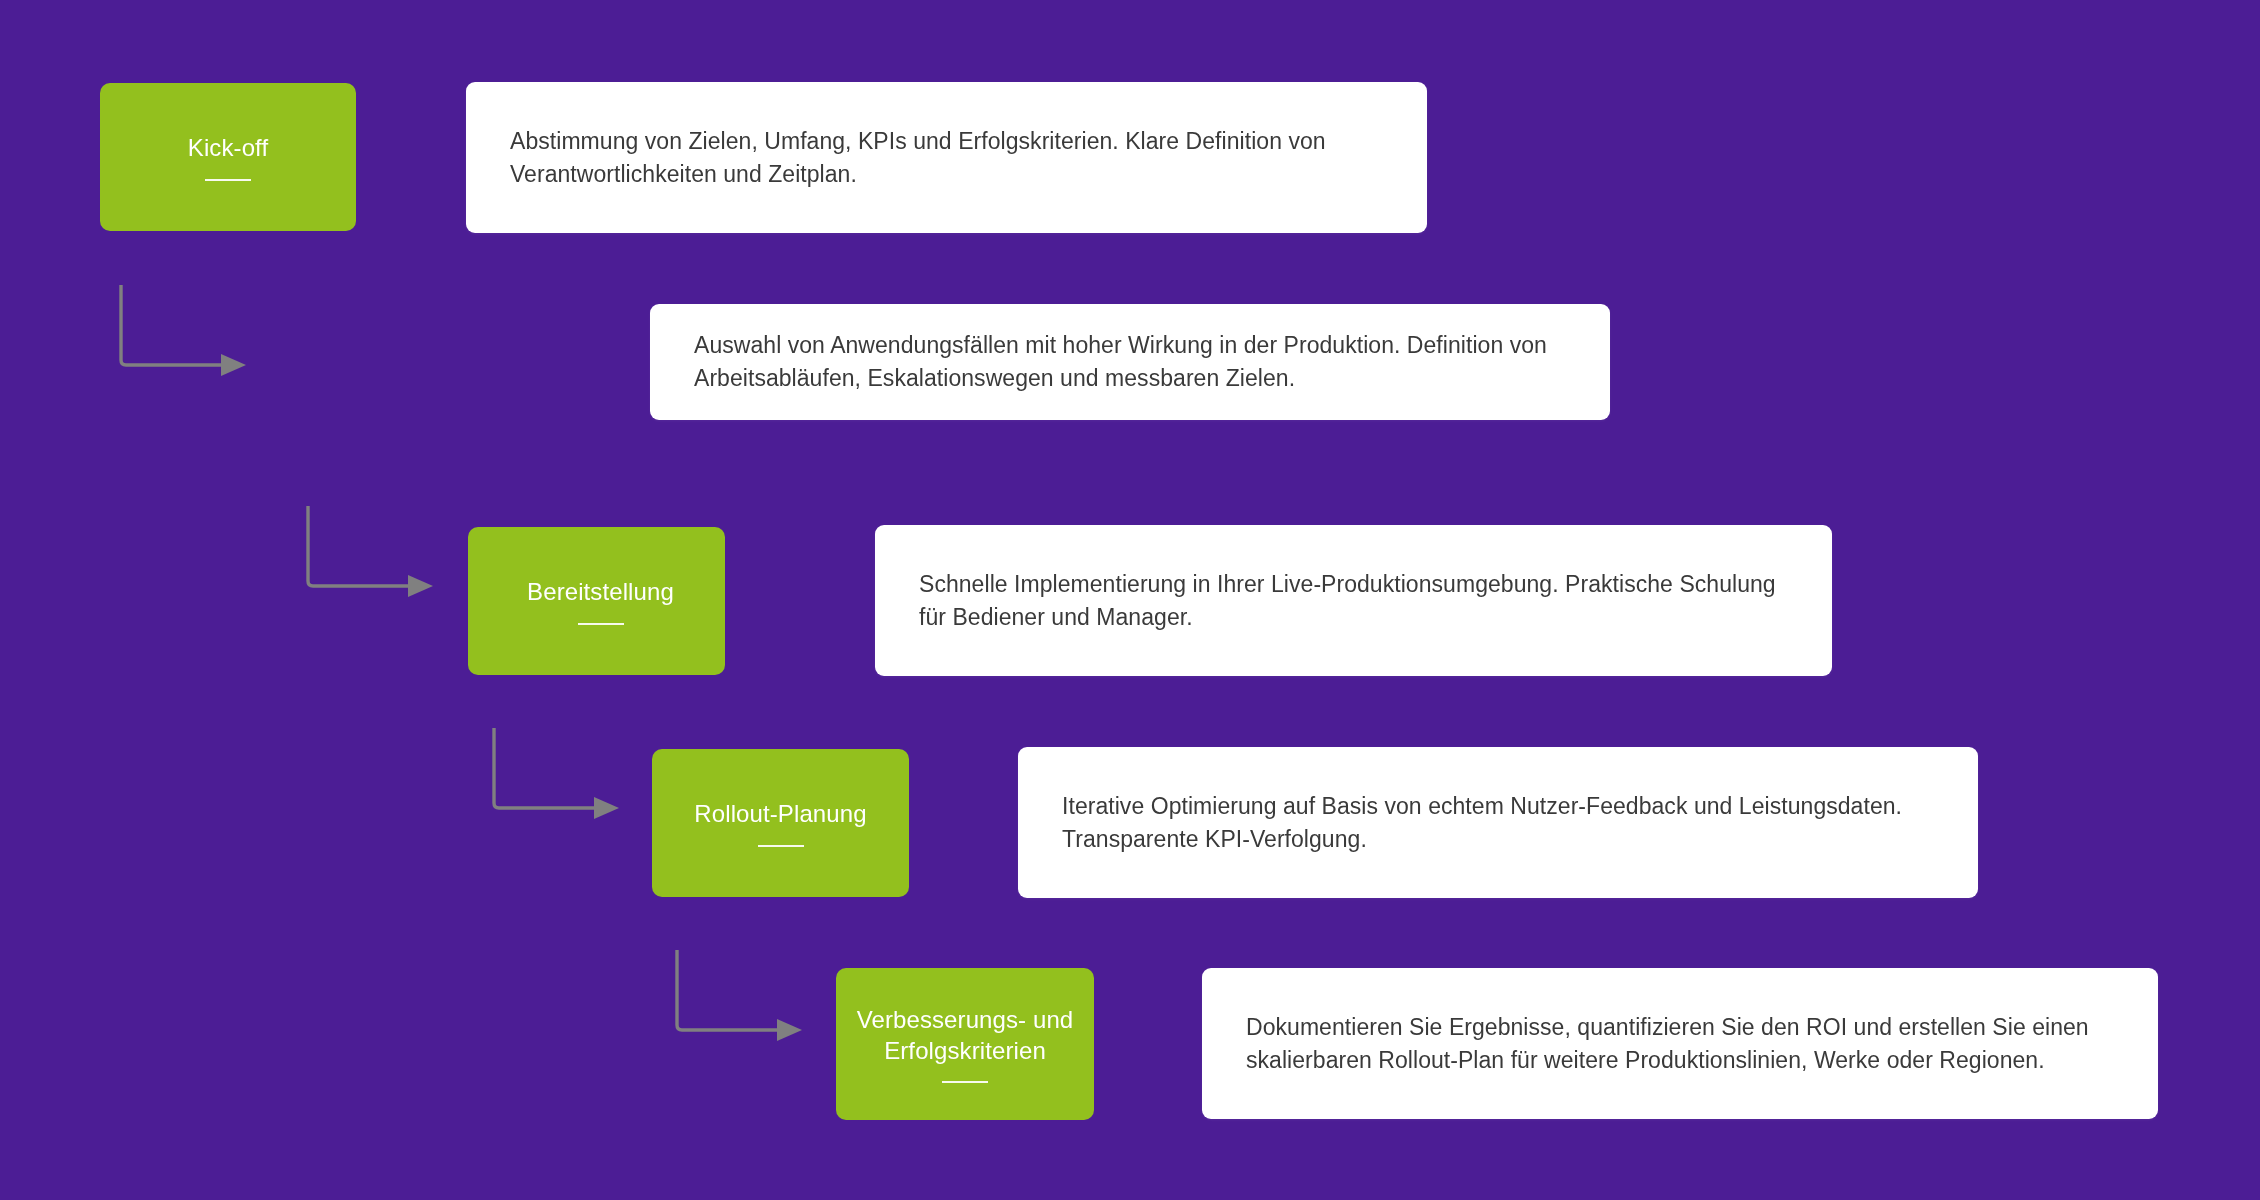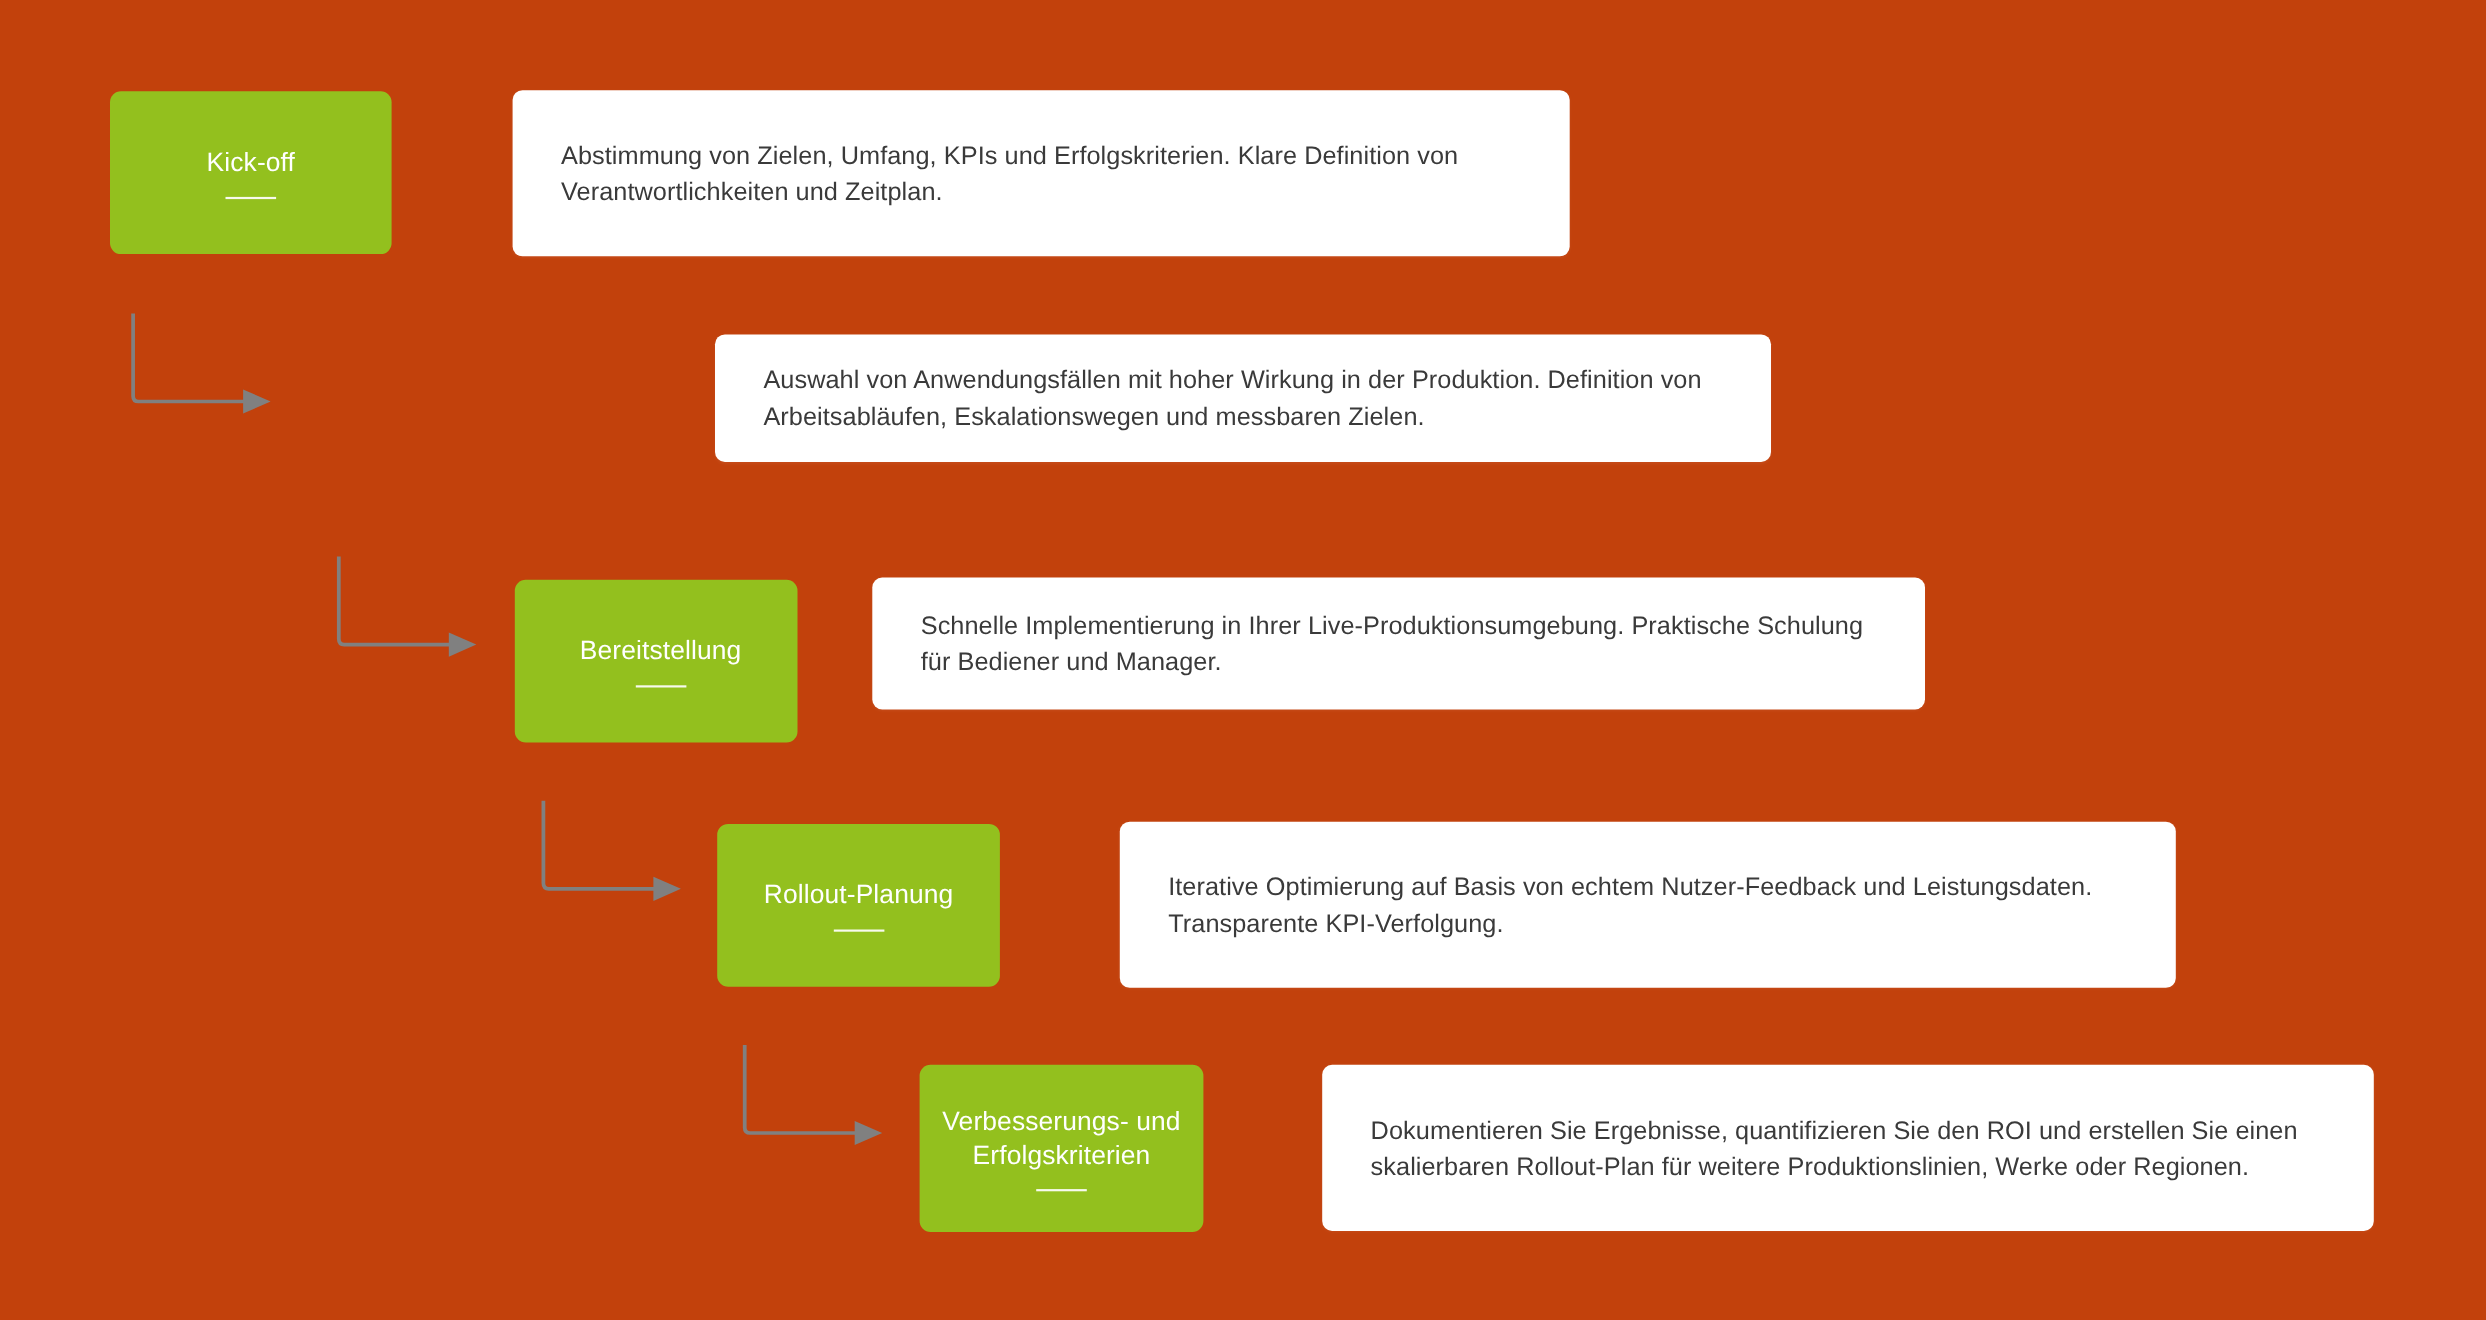--- a/index.html
+++ b/index.html
@@ -14,21 +14,21 @@
 
   body {
     font-family: "Liberation Sans", sans-serif;
     -webkit-font-smoothing: antialiased;
   }
 
   .stage {
     position: relative;
     width: 2260px;
     height: 1200px;
-    background: #c2410c;
+    background: #4c1d95;
   }
 
   
   .connector {
     position: absolute;
     pointer-events: none;
   }
   .connector svg { display: block; overflow: visible; }
 
   
@@ -107,21 +107,21 @@
       <path d="M3,2 L3,77 Q3,82 8,82 L105,82" fill="none" stroke="#808080" stroke-width="3.4" stroke-linecap="butt"></path>
       <polygon points="103,71 128,82 103,93" fill="#808080"></polygon>
     </svg>
   </div>
 
   <div class="phase-box" style="left:468px; top:527px; width:257px; height:148px;padding-left:24px;">
     <div class="phase-title">Bereitstellung</div>
     <div class="phase-rule"></div>
   </div>
 
-  <div class="desc-card" style="left:793px; top:525px; width:957px; height:120px;">
+  <div class="desc-card" style="left:875px; top:525px; width:957px; height:151px;">
     <div class="desc-text">Schnelle Implementierung in Ihrer Live-Produktionsumgebung. Praktische Schulung für Bediener und Manager.</div>
   </div>
 
   <div class="connector" style="left:491px; top:726px; width:130px; height:90px;">
     <svg width="130" height="90" viewBox="0 0 130 90">
       <path d="M3,2 L3,77 Q3,82 8,82 L105,82" fill="none" stroke="#808080" stroke-width="3.4" stroke-linecap="butt"></path>
       <polygon points="103,71 128,82 103,93" fill="#808080"></polygon>
     </svg>
   </div>
 

